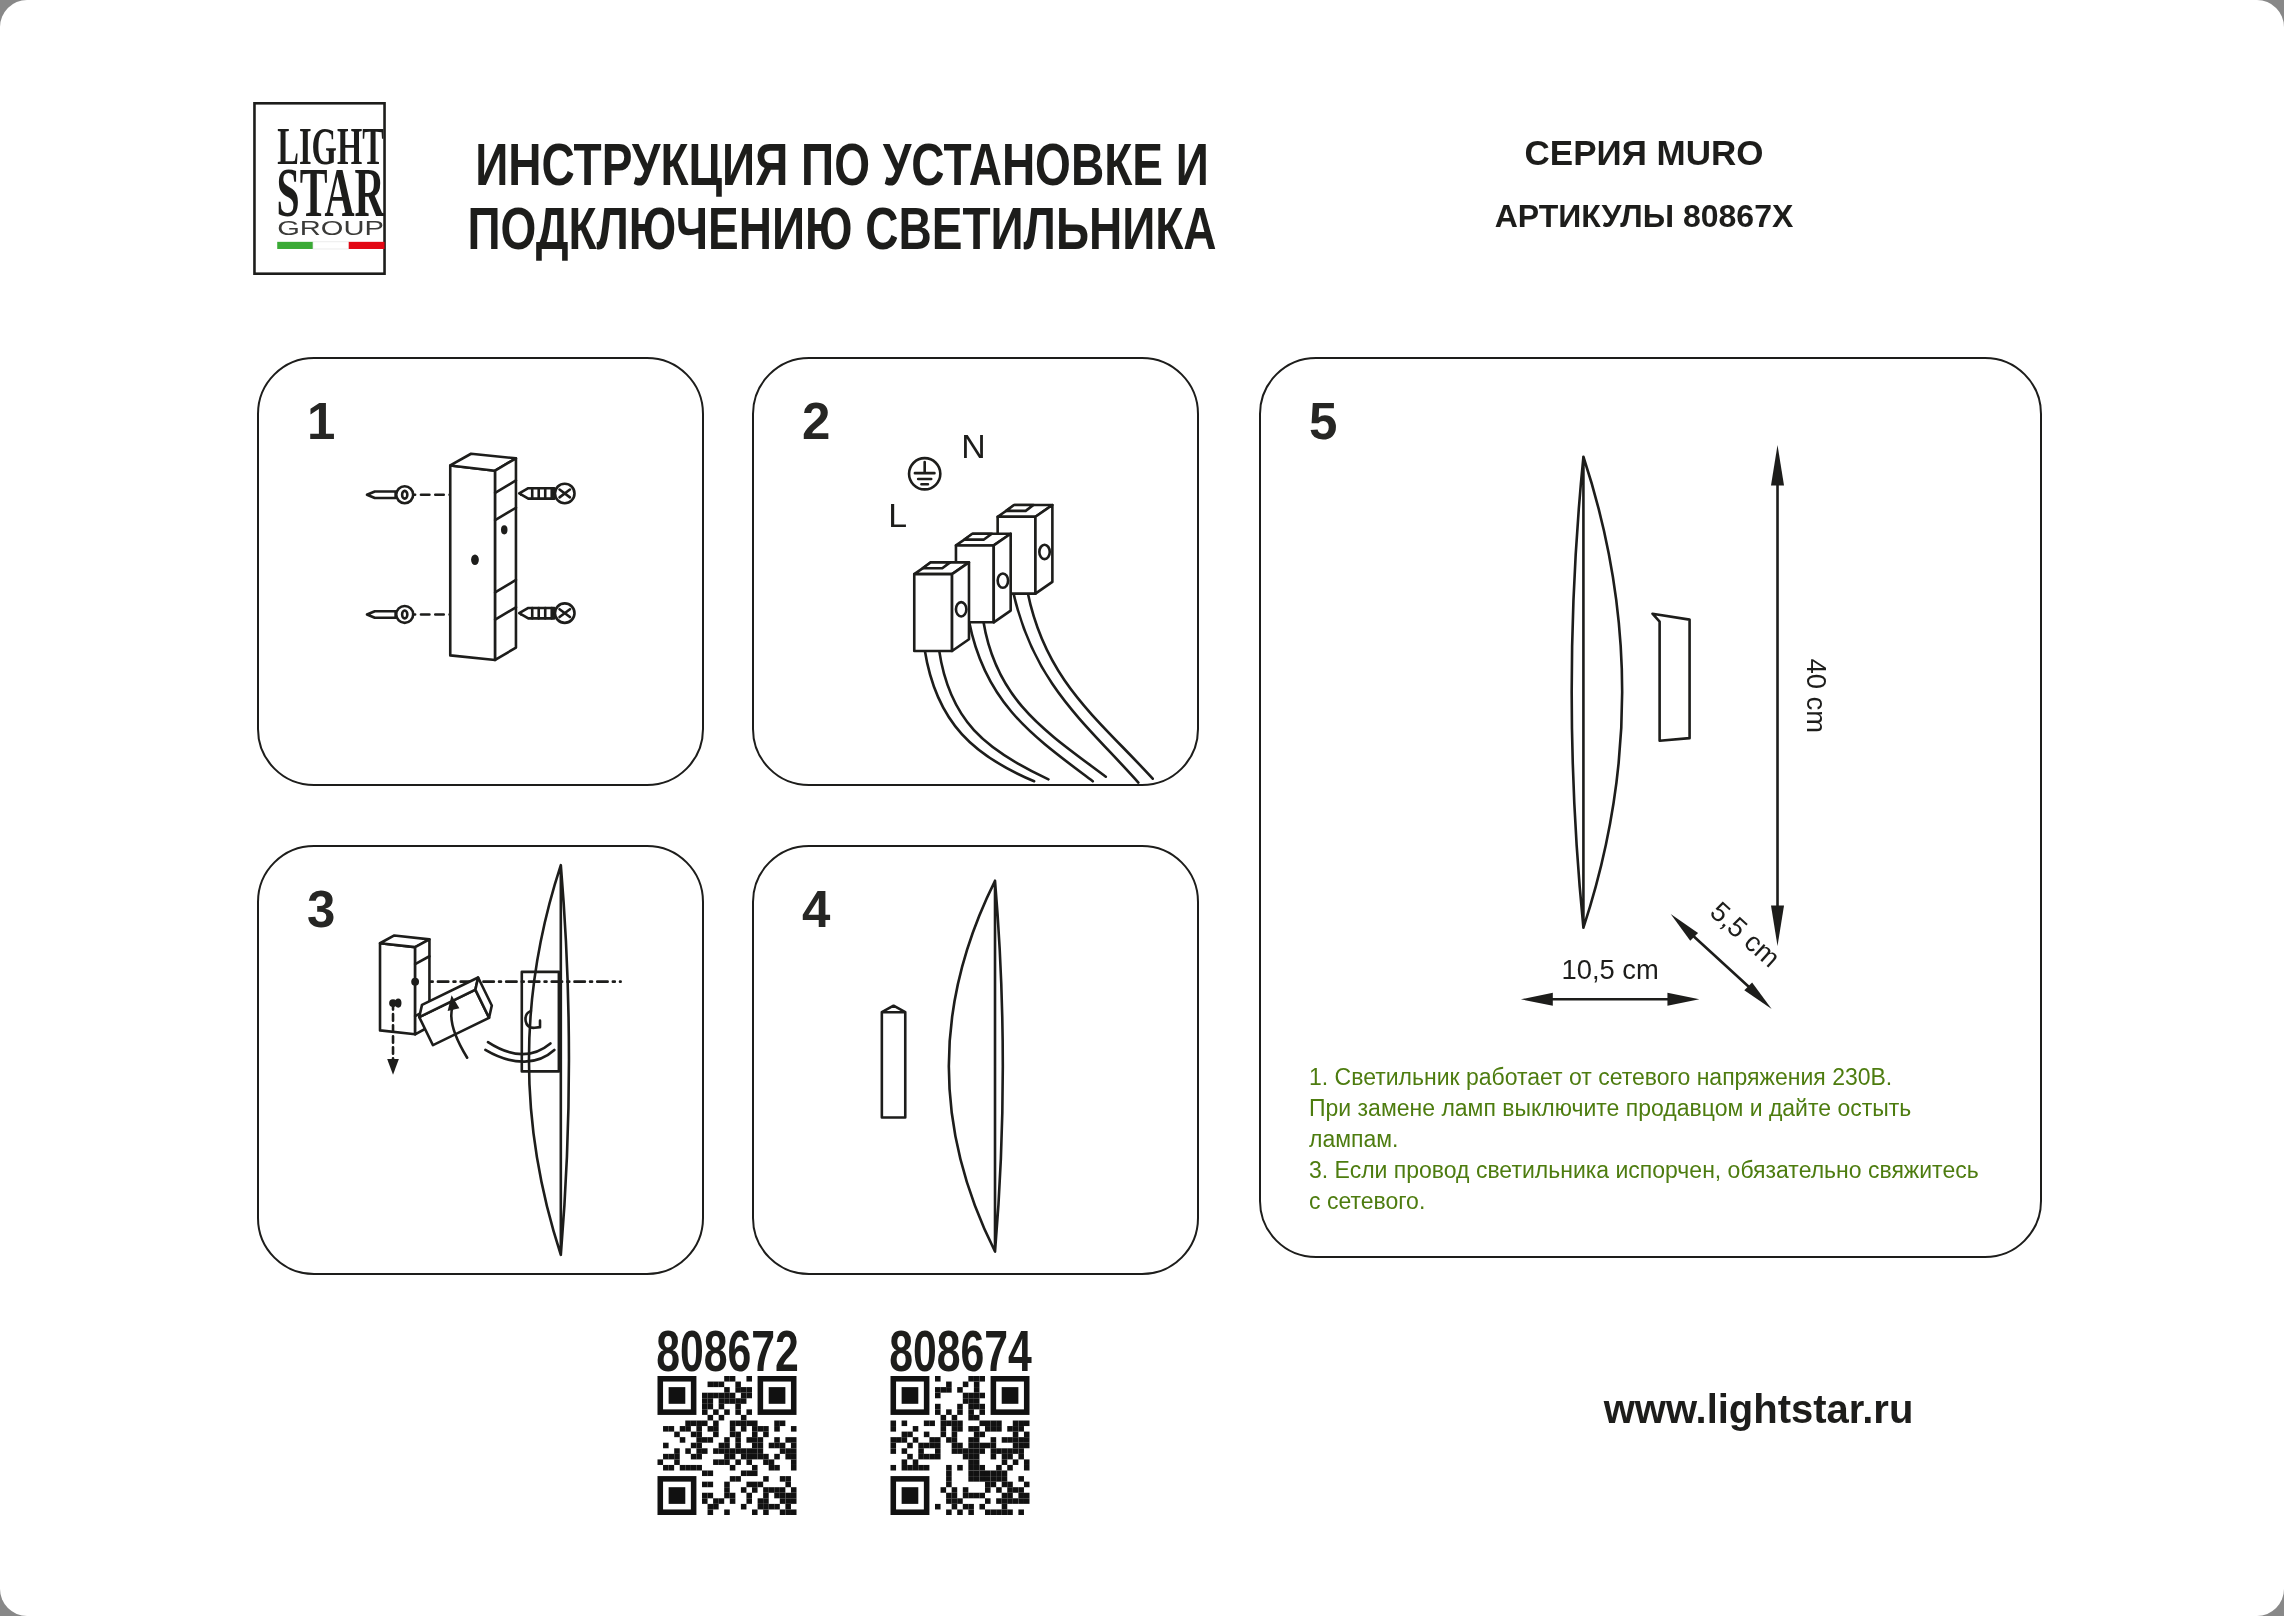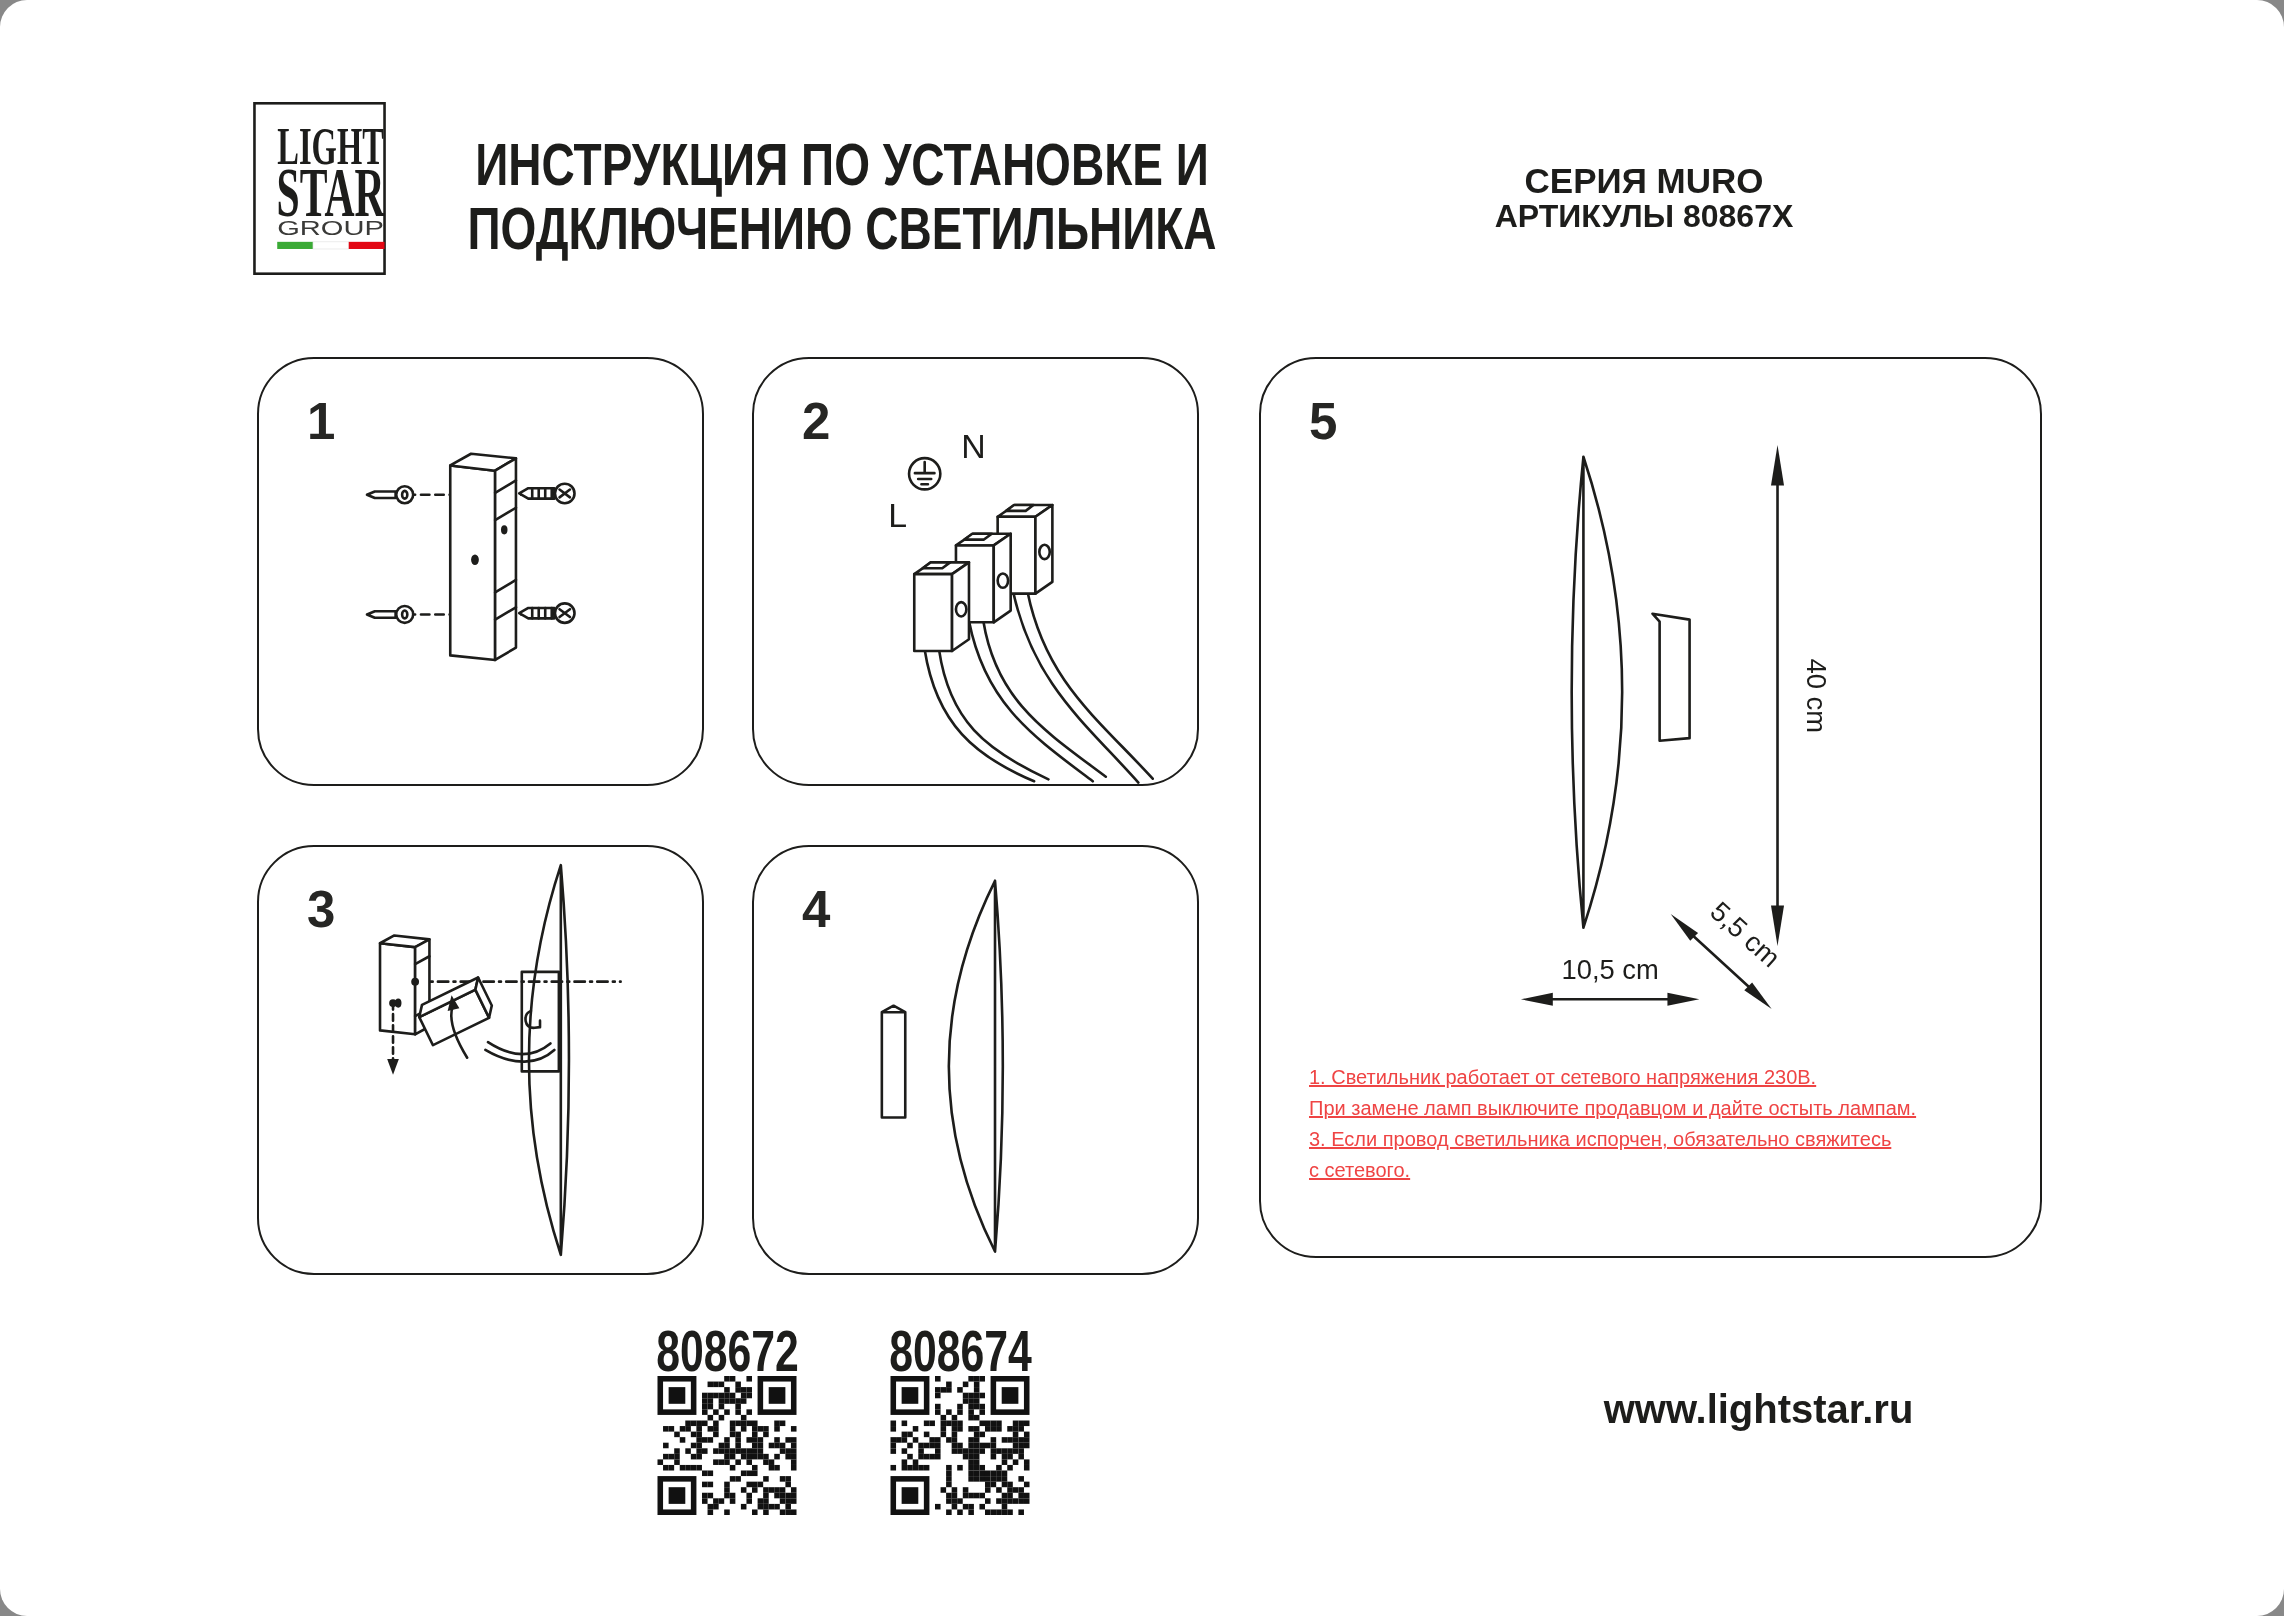--- a/index.html
+++ b/index.html
@@ -11,28 +11,28 @@
   .num{position:absolute;left:48px;top:33px;font-size:51px;font-weight:bold;color:#262624;}
   .panel svg.art{position:absolute;left:0;top:0;width:100%;height:100%;}
   svg .ln{stroke:var(--ink);stroke-width:4;fill:none;stroke-linecap:round;stroke-linejoin:round;}
   svg .fl{fill:var(--ink);stroke:none;}
   svg .wfl{stroke:var(--ink);stroke-width:4;fill:#fff;stroke-linejoin:round;}
   svg text{fill:var(--ink);font-family:"Liberation Sans",sans-serif;}
   .title{position:absolute;left:334px;top:133px;width:1016px;text-align:center;
          font-weight:bold;font-size:59px;line-height:64px;letter-spacing:0px;
          transform:scaleX(0.78);transform-origin:50% 0;white-space:nowrap;}
   .series{position:absolute;left:1400px;top:135px;width:488px;text-align:center;
-          font-weight:bold;font-size:35px;line-height:35px;margin-top:28px;}
+          font-weight:bold;font-size:35px;line-height:35px;}
   .articles{position:absolute;left:1400px;top:194px;width:488px;text-align:center;
           font-weight:bold;font-size:32px;line-height:44px;}
   .artcode{position:absolute;top:1318px;width:195px;text-align:center;font-weight:bold;
            font-size:57px;transform:scaleX(0.75);transform-origin:50% 0;}
   .website{position:absolute;left:1563px;top:1387px;width:391px;text-align:center;
            font-weight:bold;font-size:40px;}
-  .notes{position:absolute;left:48px;top:703px;width:697px;font-size:20px;line-height:31px;color:#ef4444;text-decoration:underline;}
+  .notes{position:absolute;left:48px;top:703px;width:697px;font-size:23px;line-height:31px;color:#4d7c0f;}
   .qr{position:absolute;width:142px;height:139px;}
   .dimtext{font-size:42px;}
 </style>
 </head>
 <body>
 
 <div id="page">
 
   <div class="abs" style="left:253px;top:102px;width:133px;height:173px;">
     <svg viewBox="0 0 204 266" width="133" height="173">

